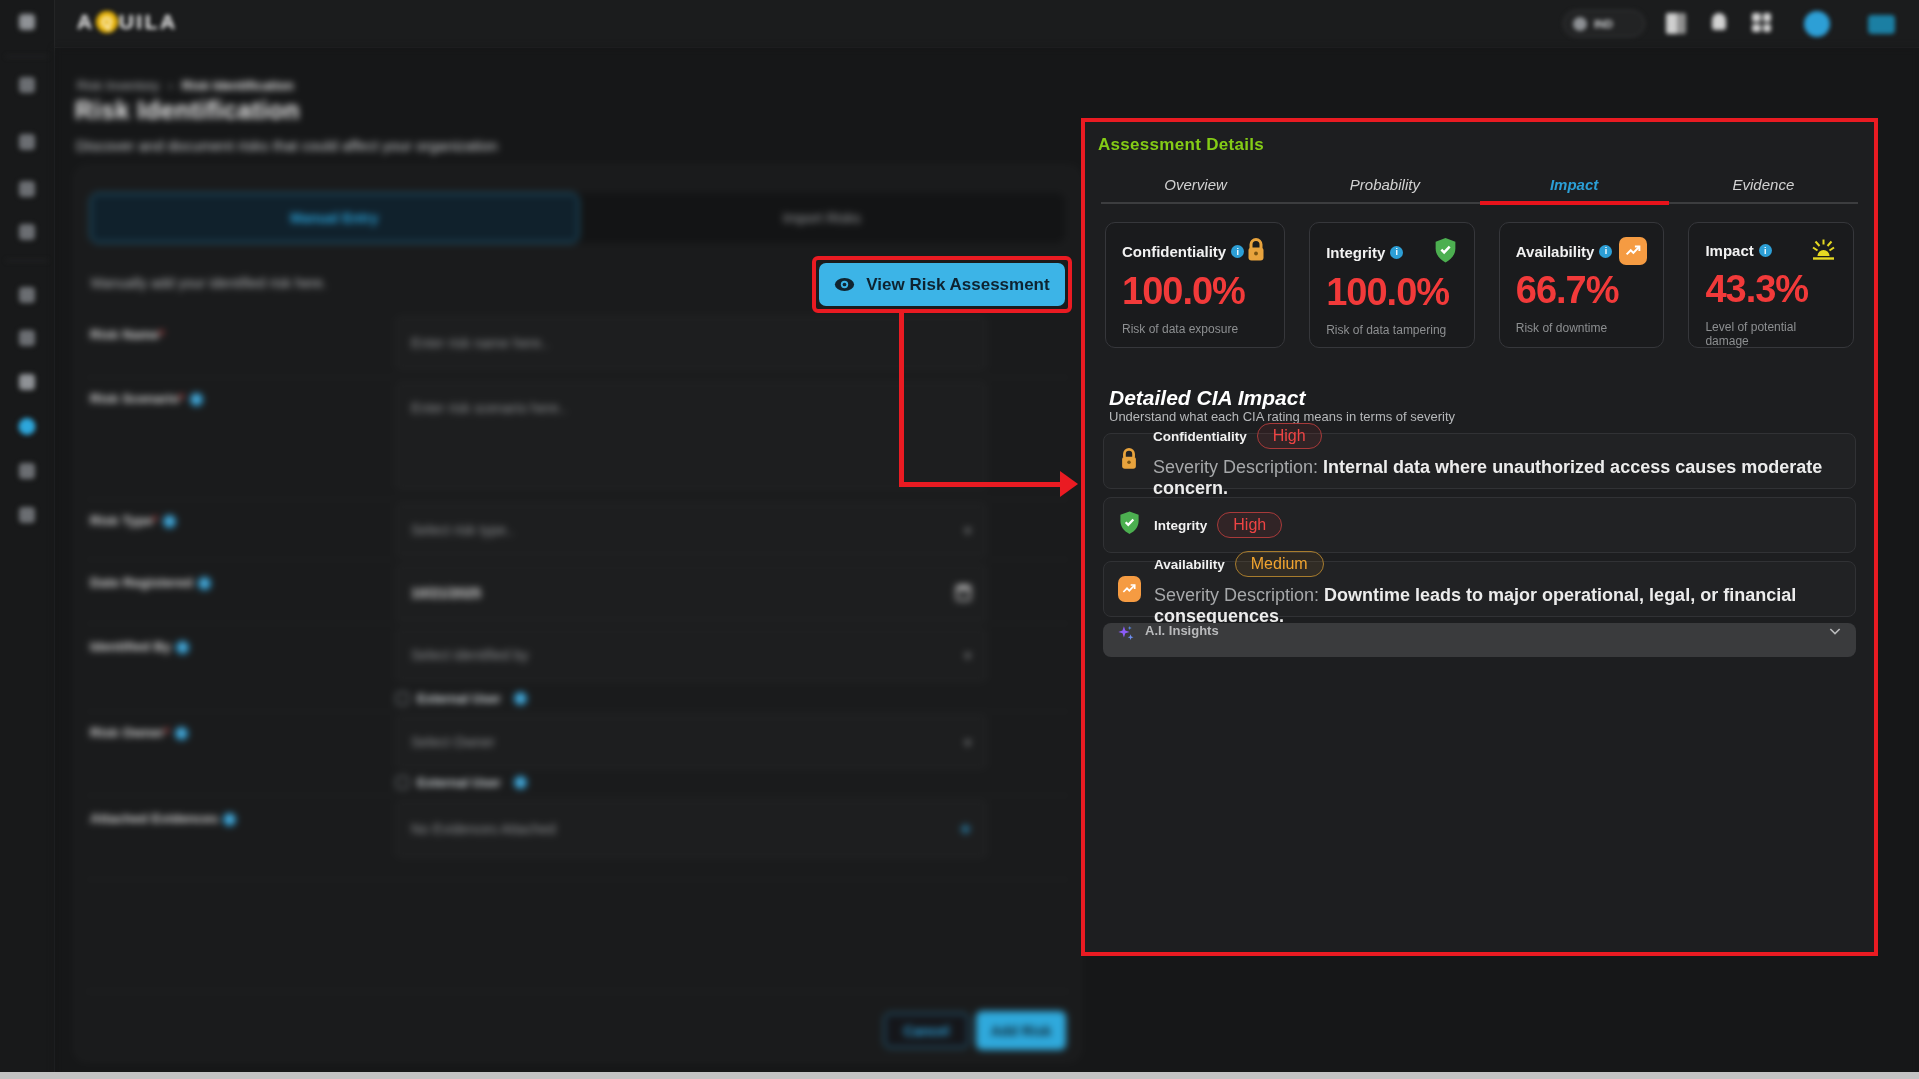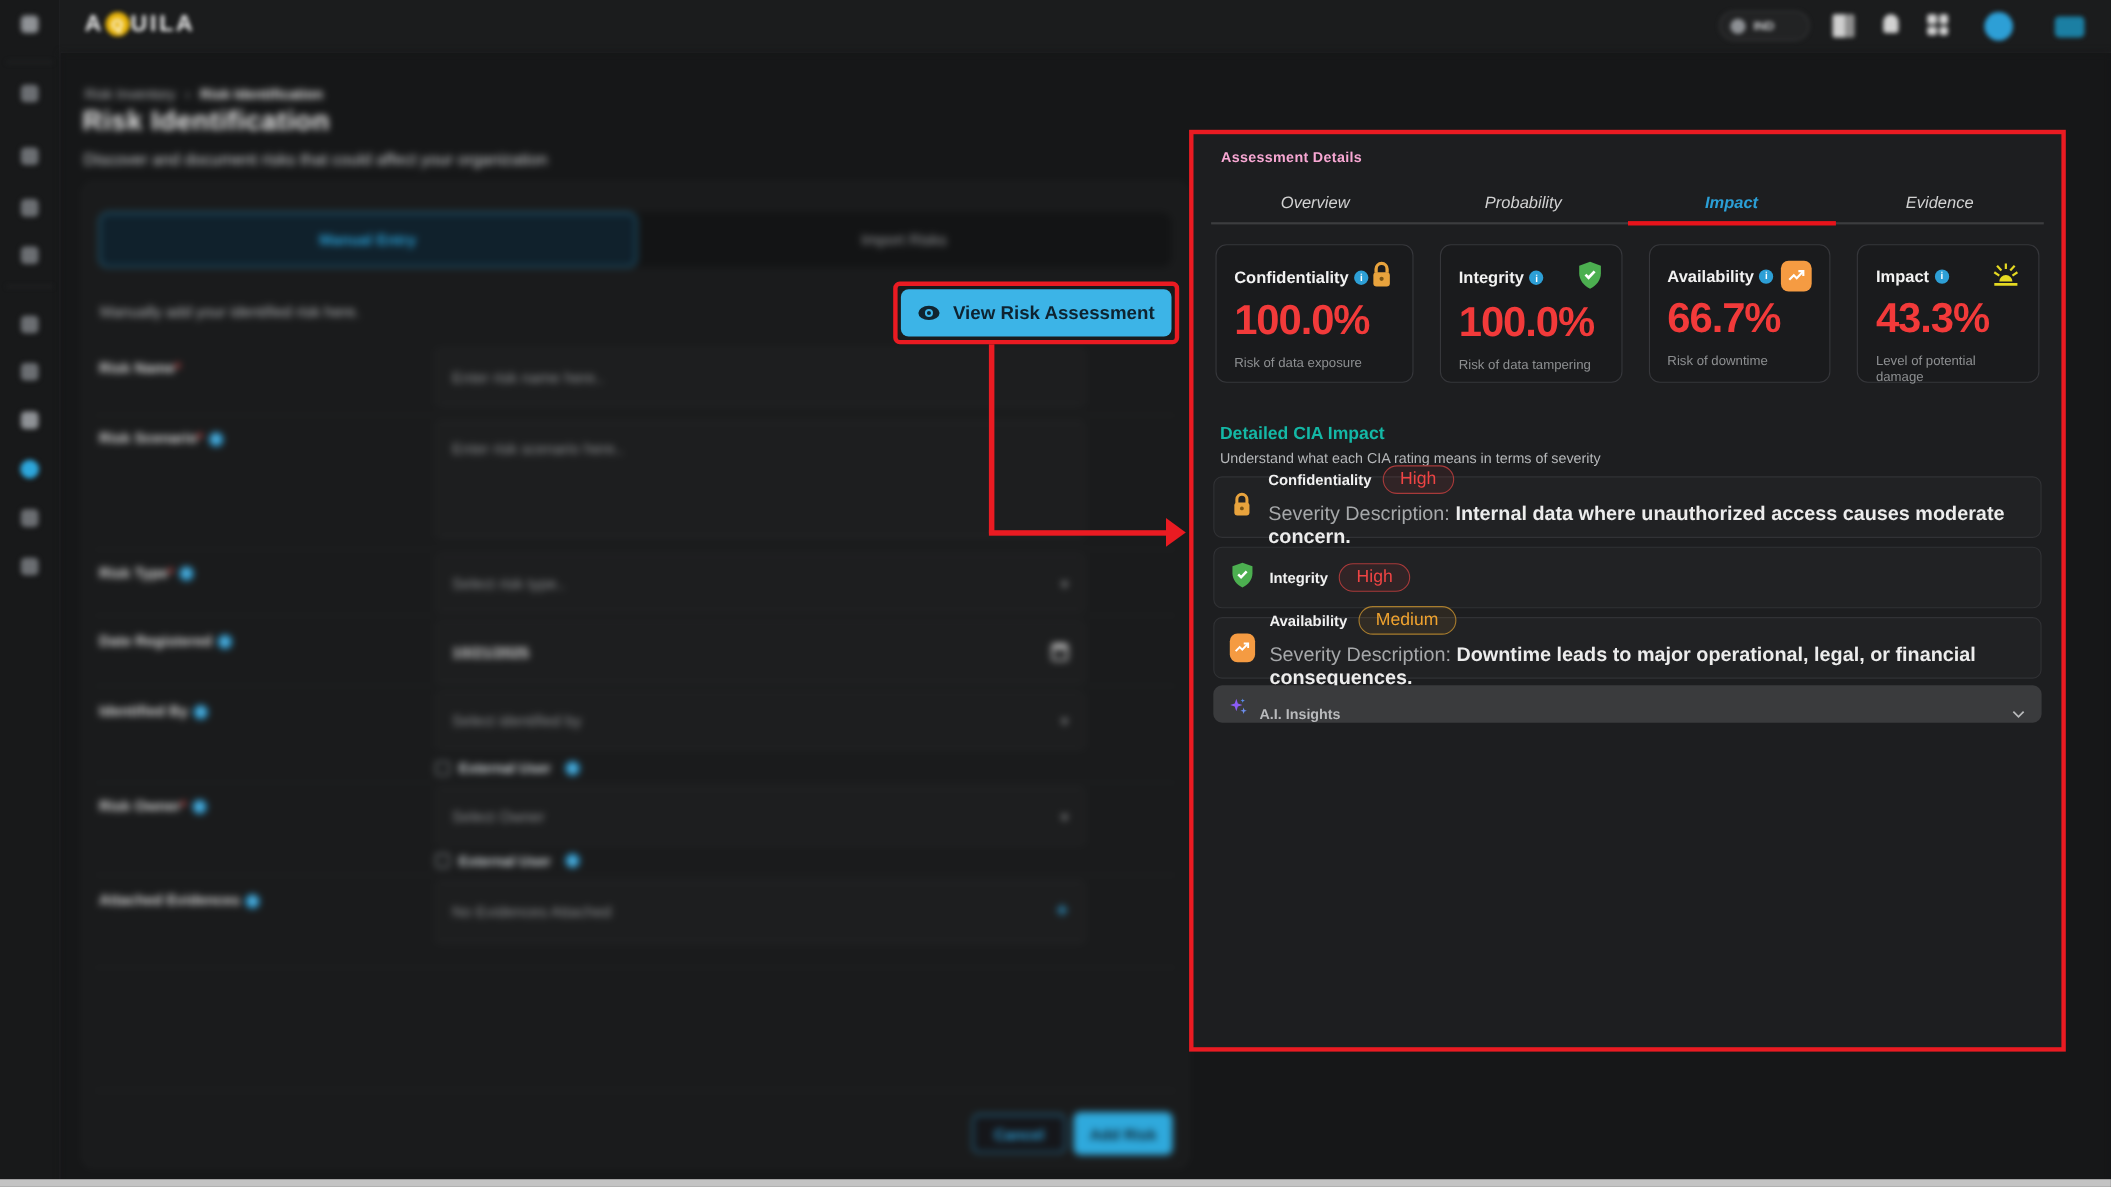--- a/index.html
+++ b/index.html
@@ -66,43 +66,43 @@
 
   
   .hl-btn-wrap { position:absolute; left:812px; top:256px; width:260px; height:57px; border:4px solid #ea1b22; border-radius:6px; padding:3px; background:transparent; z-index:30; }
   .view-btn { width:100%; height:100%; background:#3cb4e7; border-radius:7px; display:flex; align-items:center; justify-content:center; gap:11px; color:#0e2330; font-size:17px; font-weight:800; cursor:pointer;text-align:center; }
   .conn-v { position:absolute; left:899px; top:313px; width:5px; height:172px; background:#ea1b22; z-index:25; }
   .conn-h { position:absolute; left:899px; top:482px; width:162px; height:5px; background:#ea1b22; z-index:25; }
   .conn-head { position:absolute; left:1060px; top:471px; width:0; height:0; border-left:18px solid #ea1b22; border-top:13px solid transparent; border-bottom:13px solid transparent; z-index:25; }
 
   
   .panel { position:absolute; left:1081px; top:118px; width:797px; height:838px; background:#1d1e20; border:4px solid #ea1b22; z-index:20; }
-  .pn-title { position:absolute; left:25px; top:13px; font-size:13px; font-weight:800; color:#f9a8d4; letter-spacing:.3px; }
+  .pn-title { position:absolute; left:13px; top:13px; font-size:17px; font-weight:800; color:#84cc16; letter-spacing:.3px; }
   .pn-tabs { position:absolute; left:16px; right:16px; top:44px; height:38px; display:flex; border-bottom:2px solid #3c3d3f;font-style:italic; }
   .pn-tab { flex:1; display:flex; align-items:center; justify-content:center; font-size:15px; color:#d2d2d2; position:relative; cursor:pointer; }
   .pn-tab.active { color:#2b9fd6; font-weight:600; }
   .pn-tab.active::after { content:""; position:absolute; left:0; right:0; bottom:-3px; height:4px; background:#e8131b; }
   .mc-row { position:absolute; left:20px; right:20px; top:100px; display:flex; gap:24px; }
   .mcard { flex:1; height:126px; background:#1a1b1d; border:1px solid #36373b; border-radius:10px; padding:14px 16px; }
   .mc-head { display:flex; align-items:center; font-size:15px; font-weight:700; color:#f2f2f2; }
   .mc-ic { margin-left:auto; }
   .mc-value { margin-top:4px; font-size:38px; font-weight:700; color:#f23a3a; letter-spacing:-1px; }
   .mc-cap { margin-top:9px; font-size:12px; color:#8d8f91; }
-  .dt-title { position:absolute; left:24px; top:264px; font-size:16px; font-weight:800; color:#14b8a6; }
+  .dt-title { position:absolute; left:24px; top:264px; font-size:21px; font-weight:800; color:#ffffff;font-style:italic; }
   .dt-sub { position:absolute; left:24px; top:287px; font-size:13px; color:#b6b8ba;text-align:right; }
   .cia-rows { position:absolute; left:18px; right:18px; top:311px; }
   .cia-row { height:56px; margin-bottom:8px; background:#212224; border:1px solid #313235; border-radius:8px; display:flex; align-items:center; gap:13px; padding:0 14px; }
   .cia-txt .l1 { display:flex; align-items:center; gap:10px; }
   .cia-name { font-size:13.5px; font-weight:800; color:#f1f1f1; }
   .badge { font-size:16px; padding:3px 15px; border-radius:13px; border:1px solid; }
   .badge.high { color:#ef4444; border-color:#a83a3a; background:rgba(239,68,68,.08); }
   .badge.medium { color:#f0a32f; border-color:#a87c2d; background:rgba(240,163,47,.08); }
   .cia-txt .l2 { margin-top:8px; font-size:18px; color:#a6a8aa; }
   .cia-desc { color:#ececec; font-weight:700; }
-  .ai-bar { position:absolute; left:18px; right:18px; top:501px; height:34px; background:#3a3b3d; border-radius:8px; display:flex; align-items:flex-end; gap:9px; padding:0 13px; cursor:pointer; }
+  .ai-bar { position:absolute; left:18px; right:18px; top:501px; height:34px; background:#3a3b3d; border-radius:8px; display:flex; align-items:flex-start; gap:9px; padding:0 13px; cursor:pointer; }
   .ai-label { font-size:13px; font-weight:700; color:#b9babc; }
   .ai-chev { margin-left:auto; display:flex; }
 
   .trend-sq { width:28px; height:28px; background:#f59b42; border-radius:7px; display:flex; align-items:center; justify-content:center; }
   .trend-sq.small { width:26px; height:26px; }
 
   
   .bottom-strip { position:absolute; left:0; top:1072px; width:1919px; height:7px; background:#c3c3c3; }
 </style>
 </head>

